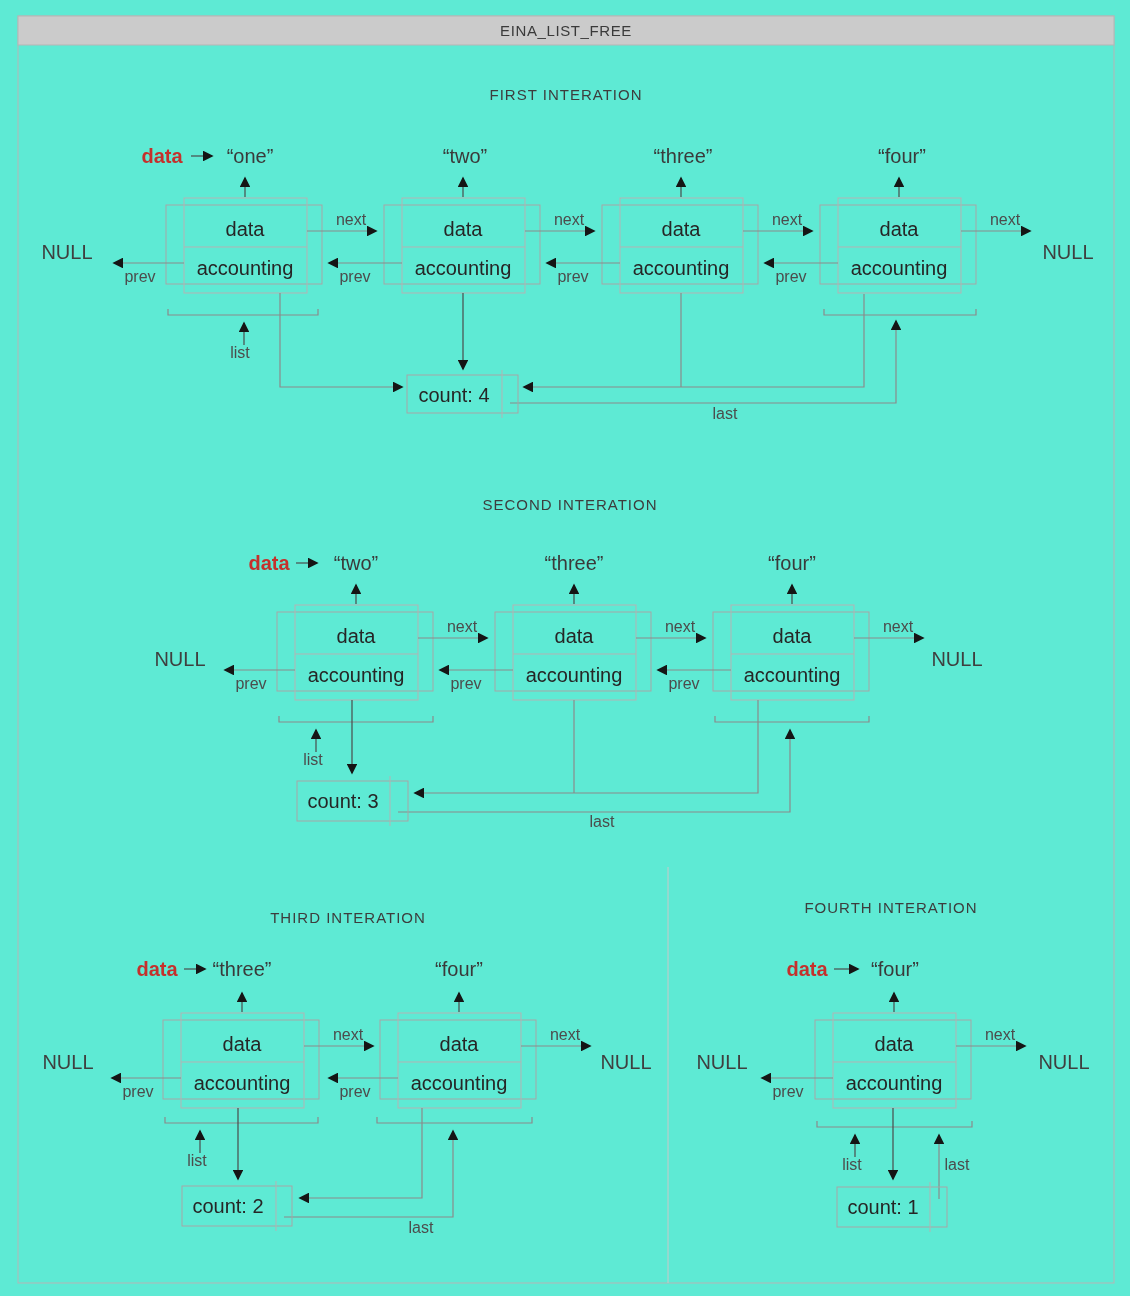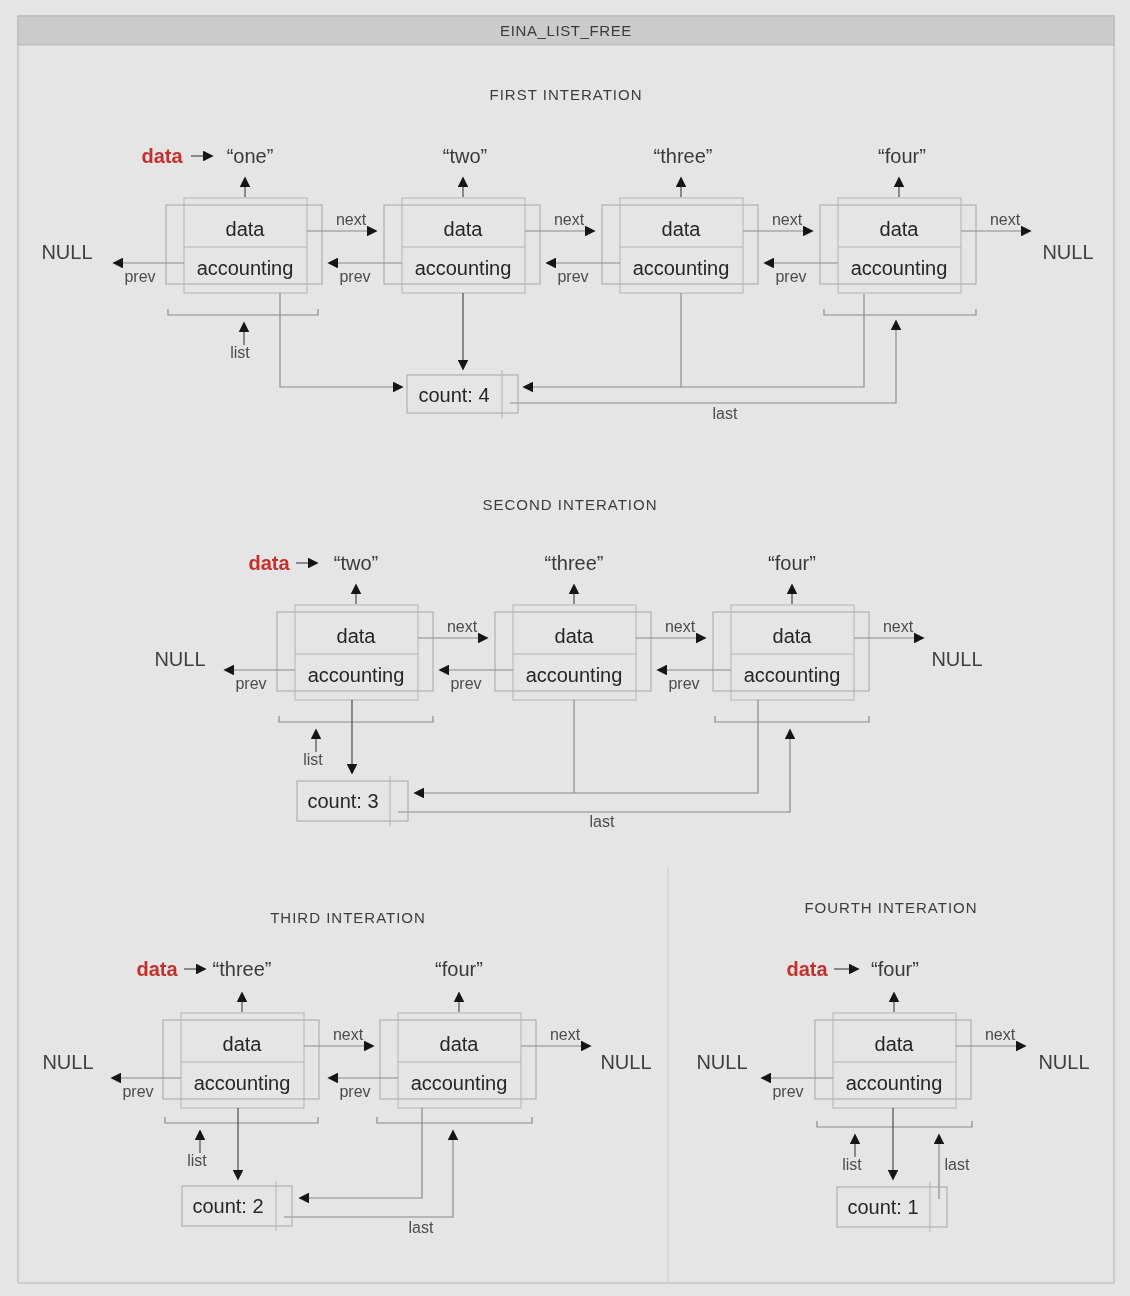--- a/index.html
+++ b/index.html
@@ -1,16 +1,16 @@
 <!DOCTYPE html>
 <html><head>
 <meta charset="utf-8">
 <style>
   html,body { margin:0; padding:0; background:#ffffff; }
-  #stage { position:relative; width:1130px; height:1296px; background:#e5e5e5;
+  #stage { position:relative; width:1130px; height:1296px; background:#5eead4;
            font-family:"Liberation Sans", sans-serif; }
   svg { position:absolute; left:0; top:0; }
   .box      { fill:none; stroke:#a6a6a6; stroke-width:1; }
   .inner    { stroke:#b3b3b3; }
   .boxline  { stroke:#b3b3b3; stroke-width:1; }
   .ln       { stroke:#8a8a8a; stroke-width:1.2; fill:none; }
   .arr      { stroke:#8a8a8a; stroke-width:1.2; fill:none; marker-end:url(#ah); }
   .dark     { stroke:#4a4a4a; }
   text      { font-family:"Liberation Sans", sans-serif; }
   .cell { font-size:20px; text-anchor:middle; fill:#262626; }

